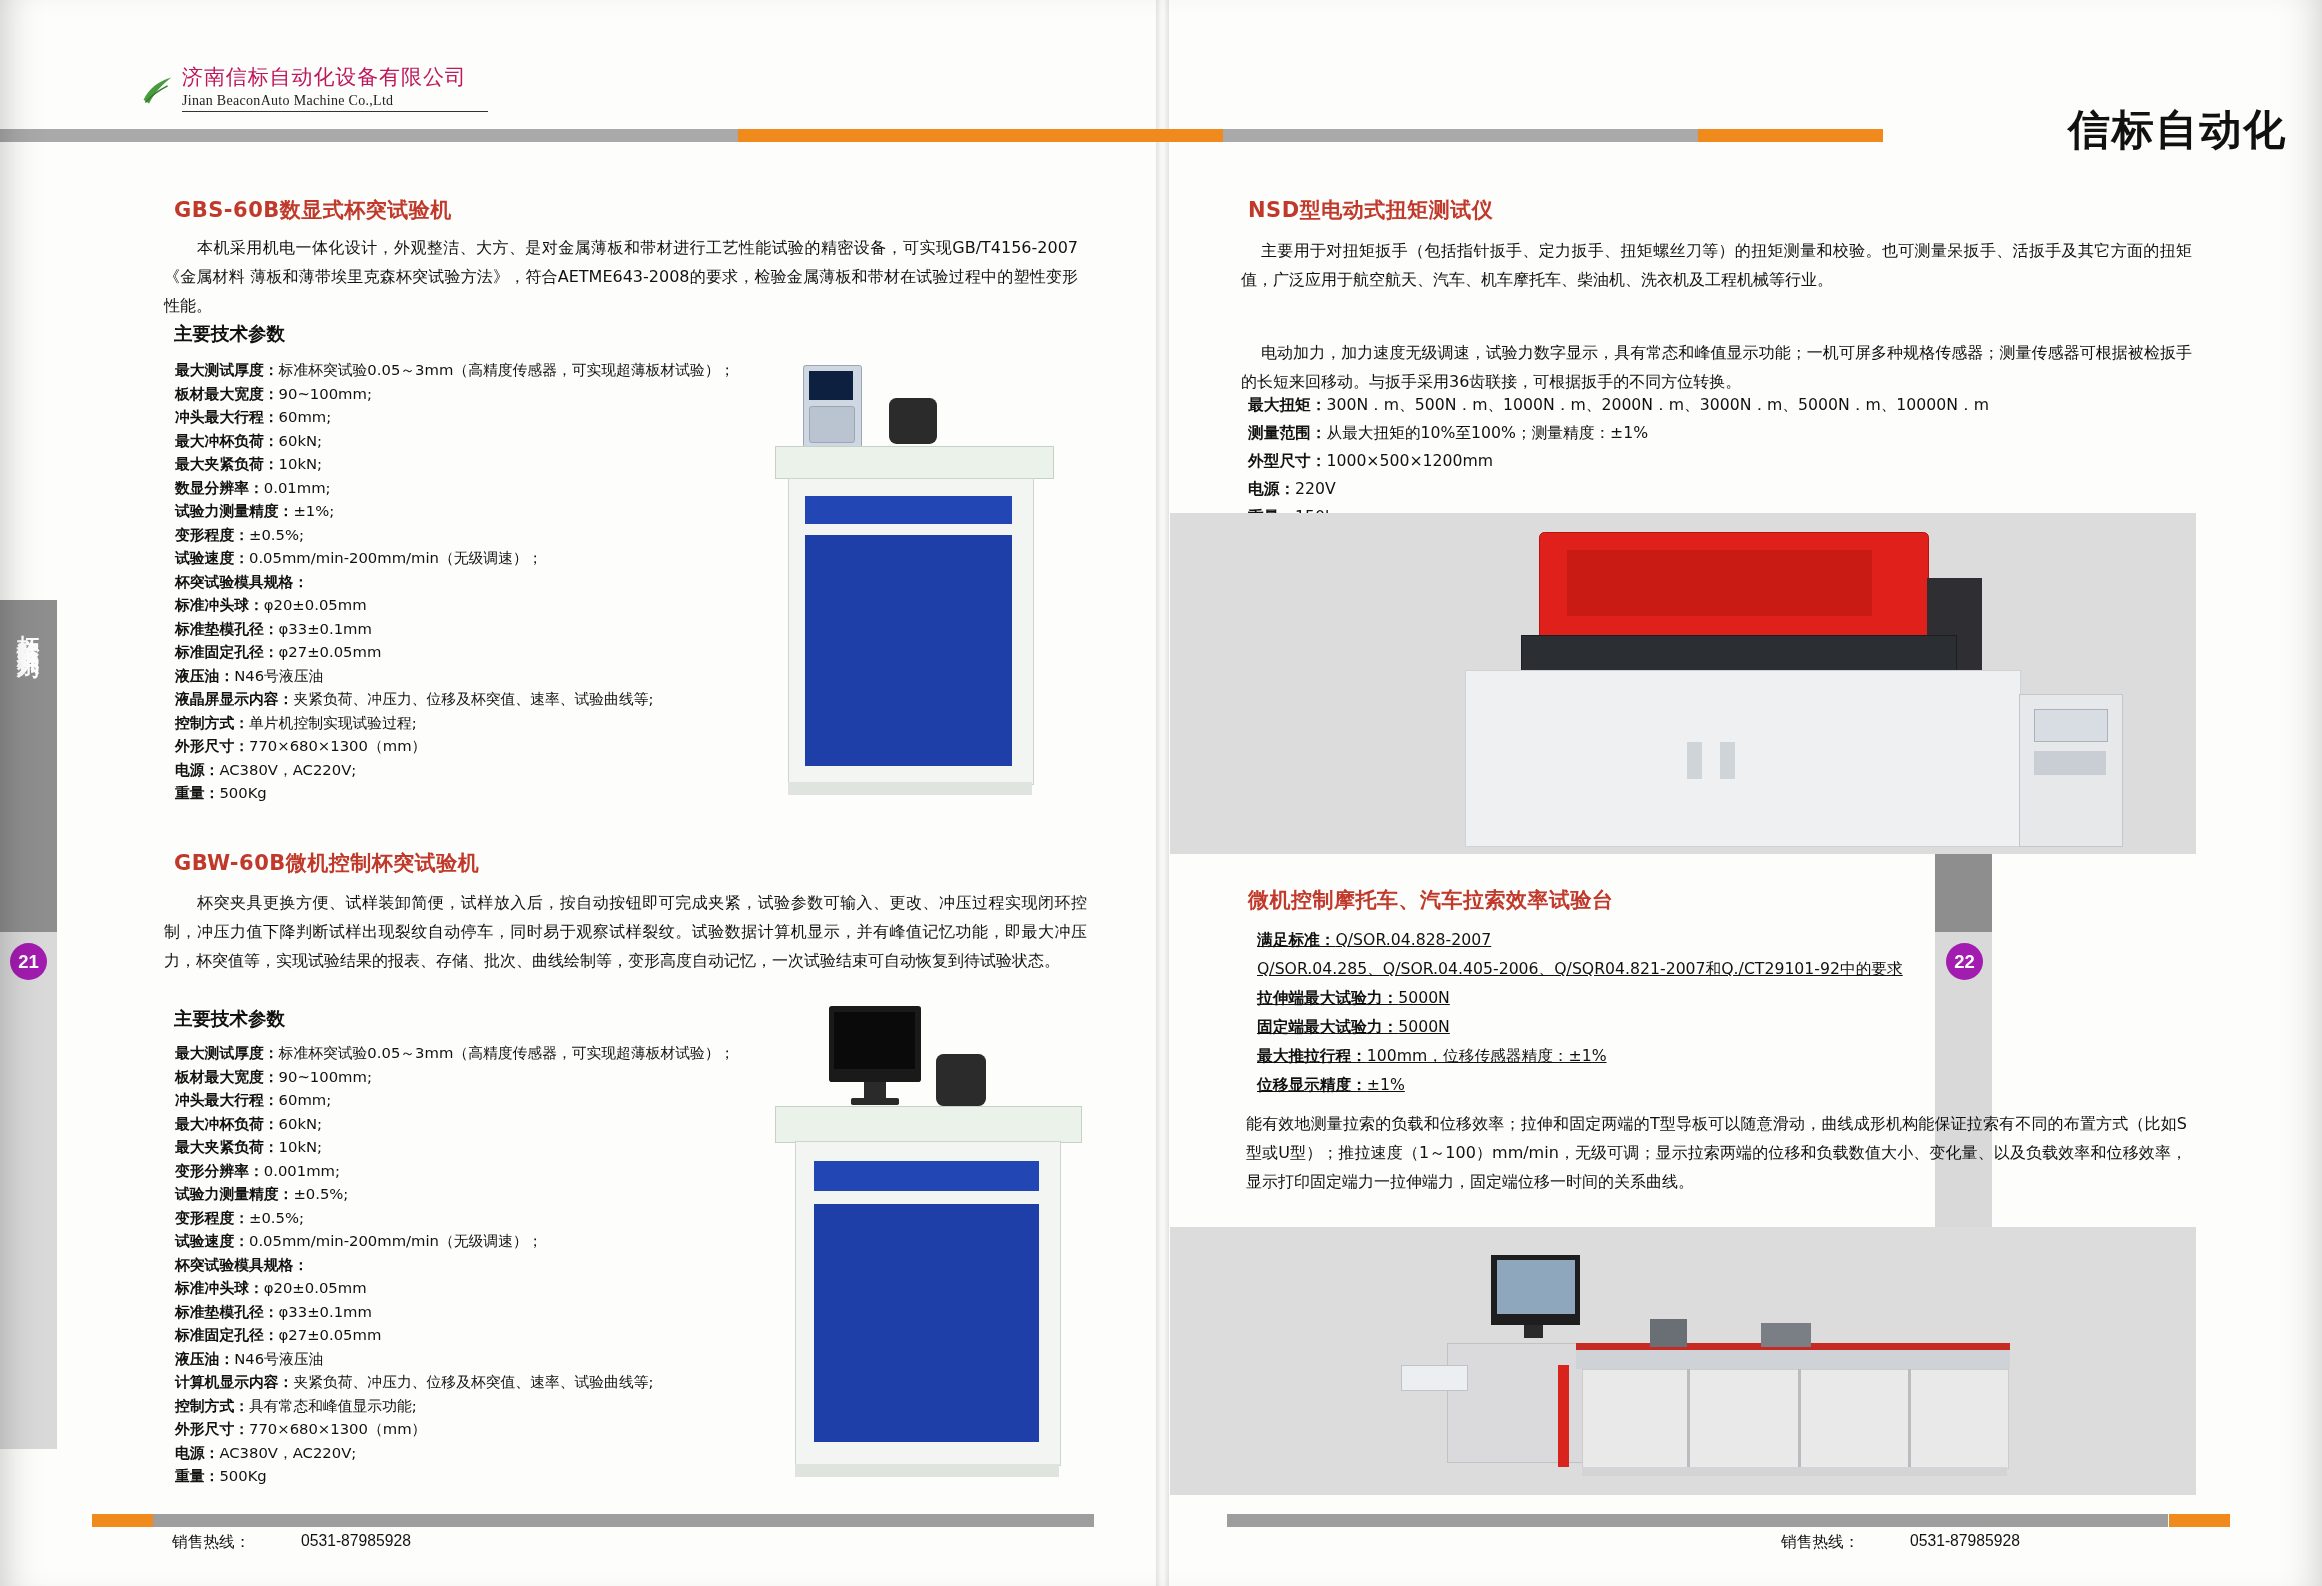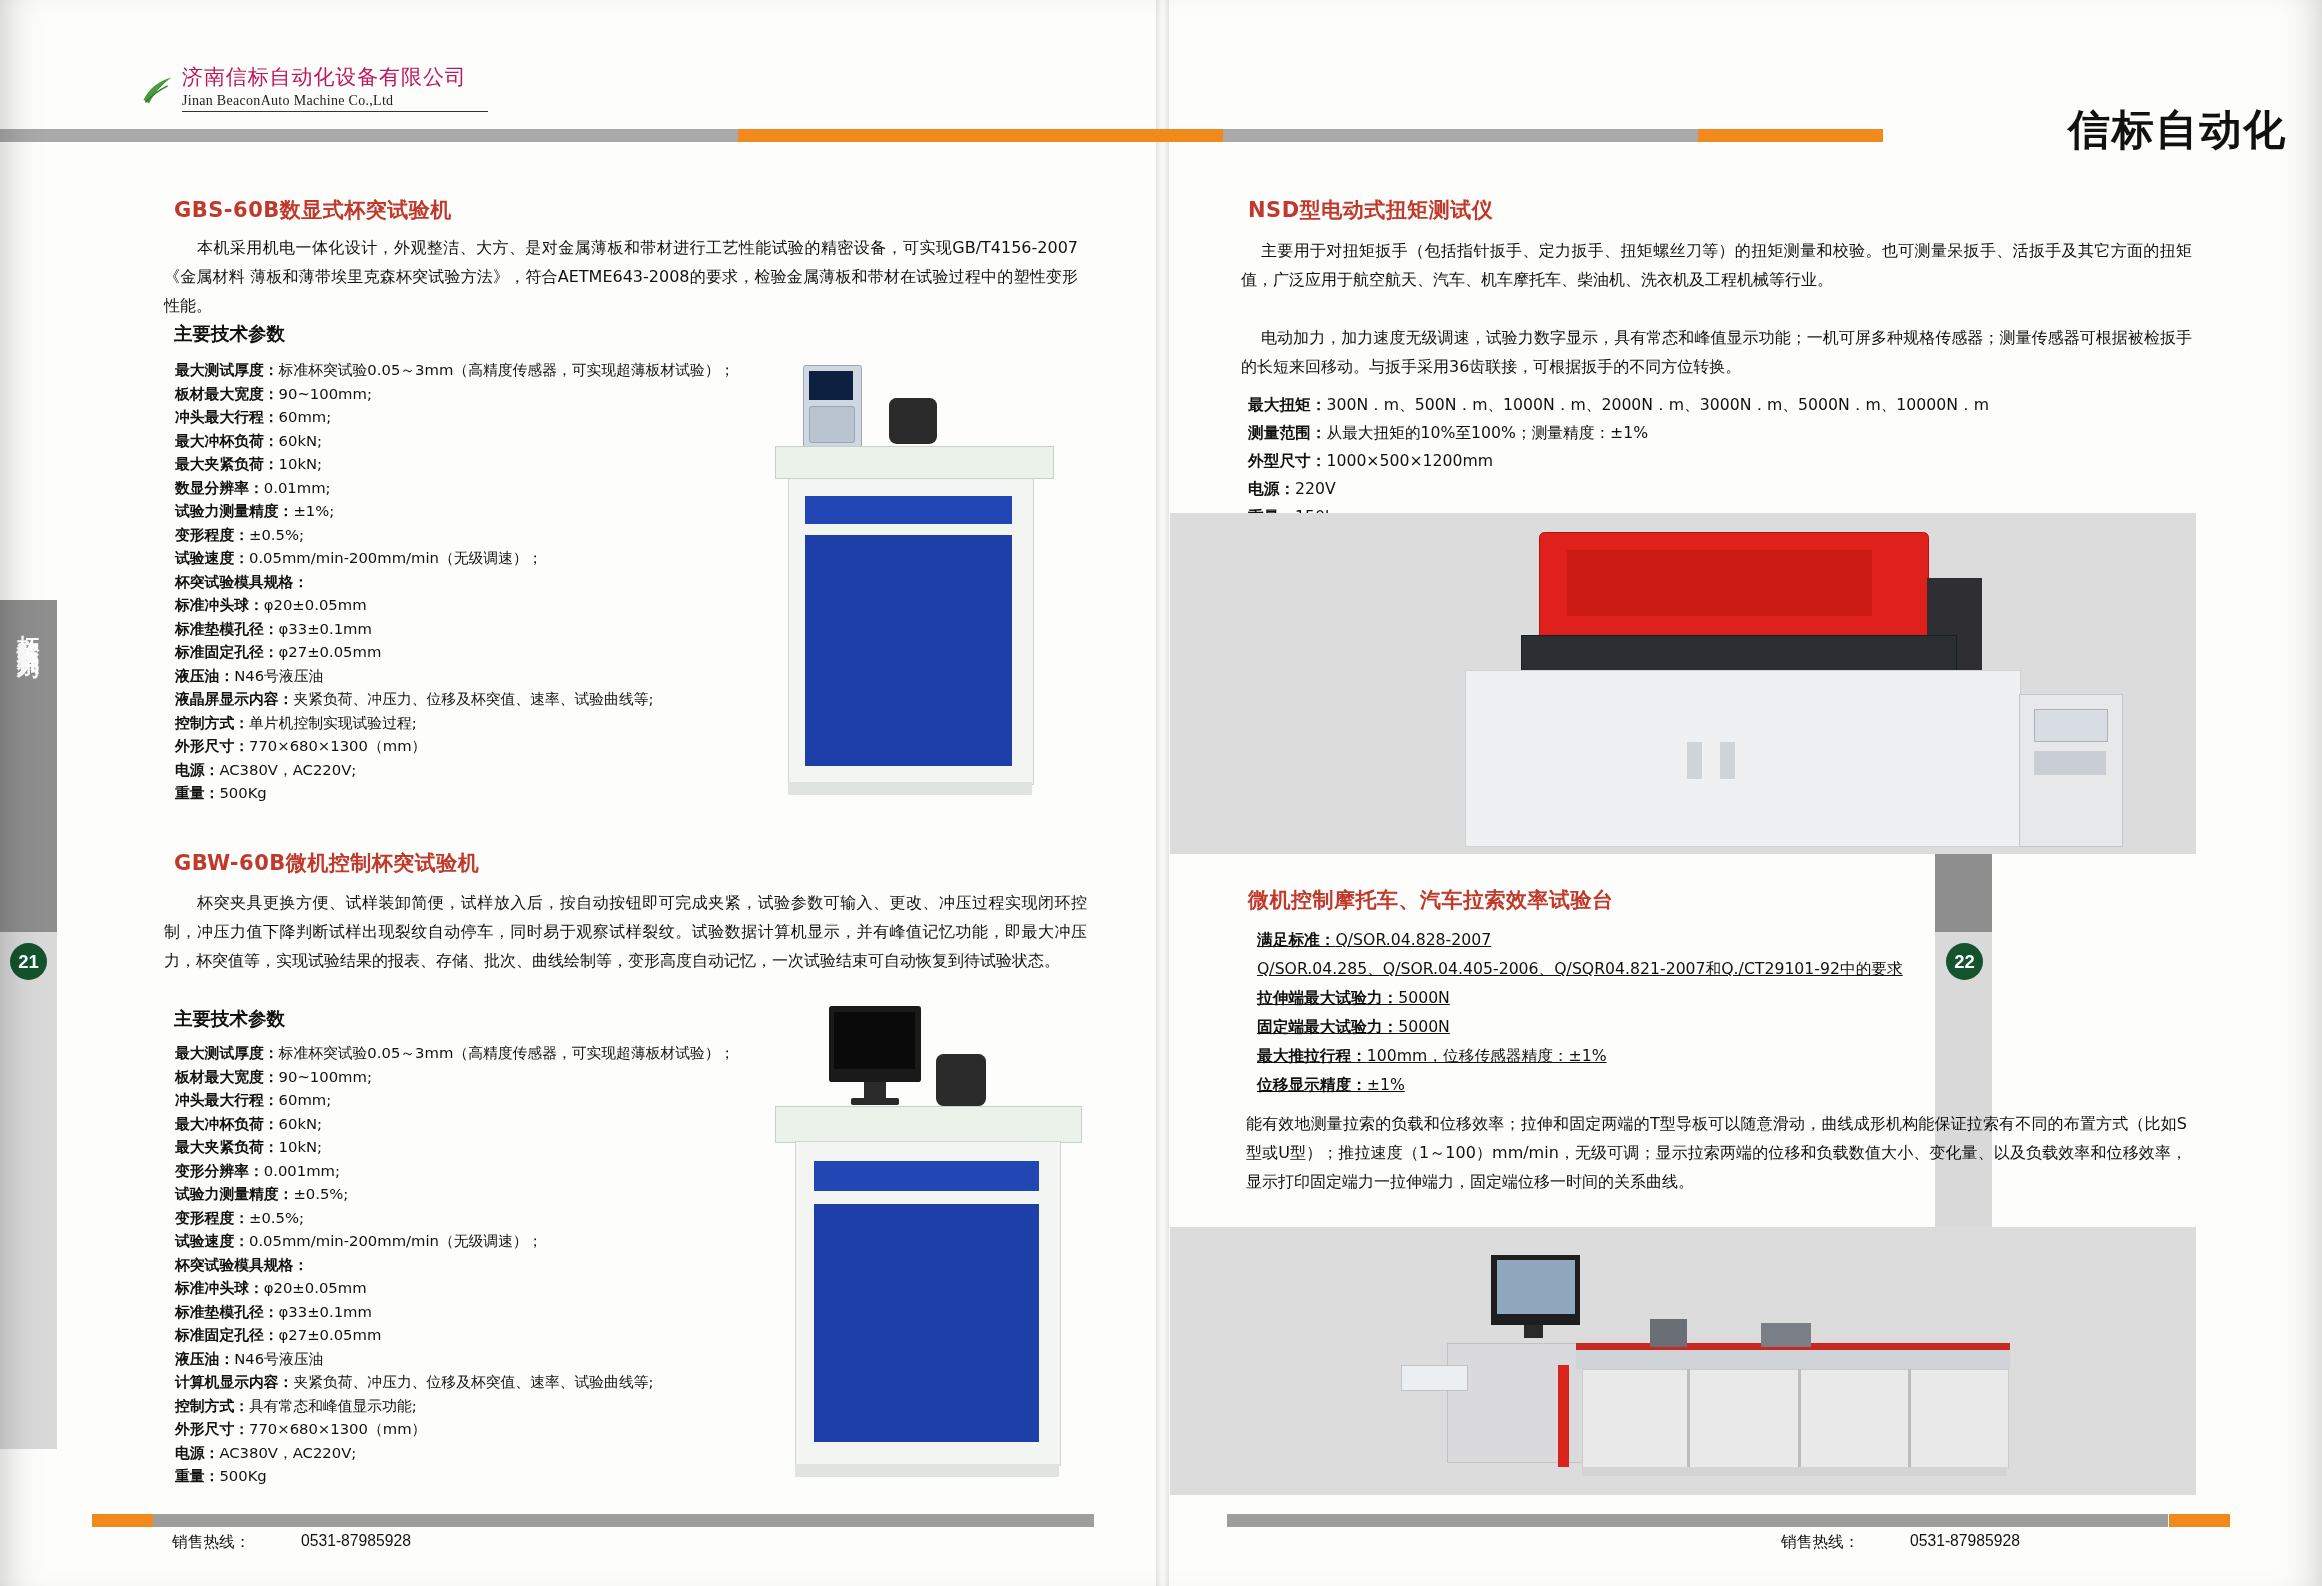--- a/index.html
+++ b/index.html
@@ -36,21 +36,21 @@
   .brand-cn{position:absolute;right:35px;top:102px;font-size:42px;color:#111;letter-spacing:1.8px;
      font-family:"DejaVu Sans","Liberation Sans",sans-serif;font-weight:bold;}
 
   
   .side-tab{position:absolute;width:57px;background:#8e8e8e;color:#fff;}
   .side-tab.left{left:0px;top:600px;height:332px;}
   .side-tab.right{left:1935px;top:600px;height:332px;}
   .side-tab .txt{writing-mode:vertical-rl;text-orientation:upright;
       font-size:22px;line-height:31px;letter-spacing:3.7px;margin:16.6px auto 0;display:block;text-align:center;
       font-family:"DejaVu Sans","Liberation Sans",sans-serif;font-weight:bold;}
-  .pagenum{position:absolute;width:37px;height:37px;border-radius:50%;background:#14532d;color:#fff;
+  .pagenum{position:absolute;width:37px;height:37px;border-radius:50%;background:#a21caf;color:#fff;
       font-size:18.5px;display:flex;align-items:center;justify-content:center;
       font-family:"Liberation Sans",sans-serif;font-weight:bold;}
   .pagenum.left{left:10px;top:943px;}
   .pagenum.right{left:1946px;top:943px;}
   .tab-tail{position:absolute;width:57px;height:517px;background:#d9d9d9;}
   .tab-tail.left{left:0px;top:932px;}
   .tab-tail.right{left:1935px;top:932px;}
 
   
   .sec-title{position:absolute;color:#c0392b;font-weight:bold;font-size:21px;letter-spacing:0.5px;
@@ -222,21 +222,21 @@
 
   <div class="foot-orange" style="left:92px;top:1514px;width:61px;"></div>
   <div class="foot-grey" style="left:153px;top:1514px;width:941px;"></div>
   <div class="foot-text" style="left:172px;top:1532px;">销售热线：</div>
   <div class="foot-phone" style="left:301px;top:1532px;">0531-87985928</div>
 
   <div class="sec-title" style="left:1248px;top:196px;">NSD型电动式扭矩测试仪</div>
 
   <div class="para" style="left:1241px;top:236px;width:951px;text-indent:20px;">主要用于对扭矩扳手（包括指针扳手、定力扳手、扭矩螺丝刀等）的扭矩测量和校验。也可测量呆扳手、活扳手及其它方面的扭矩值，广泛应用于航空航天、汽车、机车摩托车、柴油机、洗衣机及工程机械等行业。</div>
 
-  <div class="para" style="left:1241px;top:323px;width:951px;text-indent:20px;">电动加力，加力速度无级调速，试验力数字显示，具有常态和峰值显示功能；一机可屏多种规格传感器；测量传感器可根据被检扳手的长短来回移动。与扳手采用36齿联接，可根据扳手的不同方位转换。</div>
+  <div class="para" style="left:1241px;top:338px;width:951px;text-indent:20px;">电动加力，加力速度无级调速，试验力数字显示，具有常态和峰值显示功能；一机可屏多种规格传感器；测量传感器可根据被检扳手的长短来回移动。与扳手采用36齿联接，可根据扳手的不同方位转换。</div>
 
   <div class="spec-list" style="left:1248px;top:391px;width:932px;line-height:28px;font-size:15.7px;">
     <div><span class="k">最大扭矩：</span><span>300N．m、500N．m、1000N．m、2000N．m、3000N．m、5000N．m、10000N．m</span></div>
     <div><span class="k">测量范围：</span><span>从最大扭矩的10%至100%；测量精度：±1%</span></div>
     <div><span class="k">外型尺寸：</span><span>1000×500×1200mm</span></div>
     <div><span class="k">电源：</span><span>220V</span></div>
     <div><span class="k">重量：</span><span>150kg</span></div>
   </div>
 
   <div class="photo-bg-grey" style="left:1170px;top:513px;width:1026px;height:341px;"></div>

